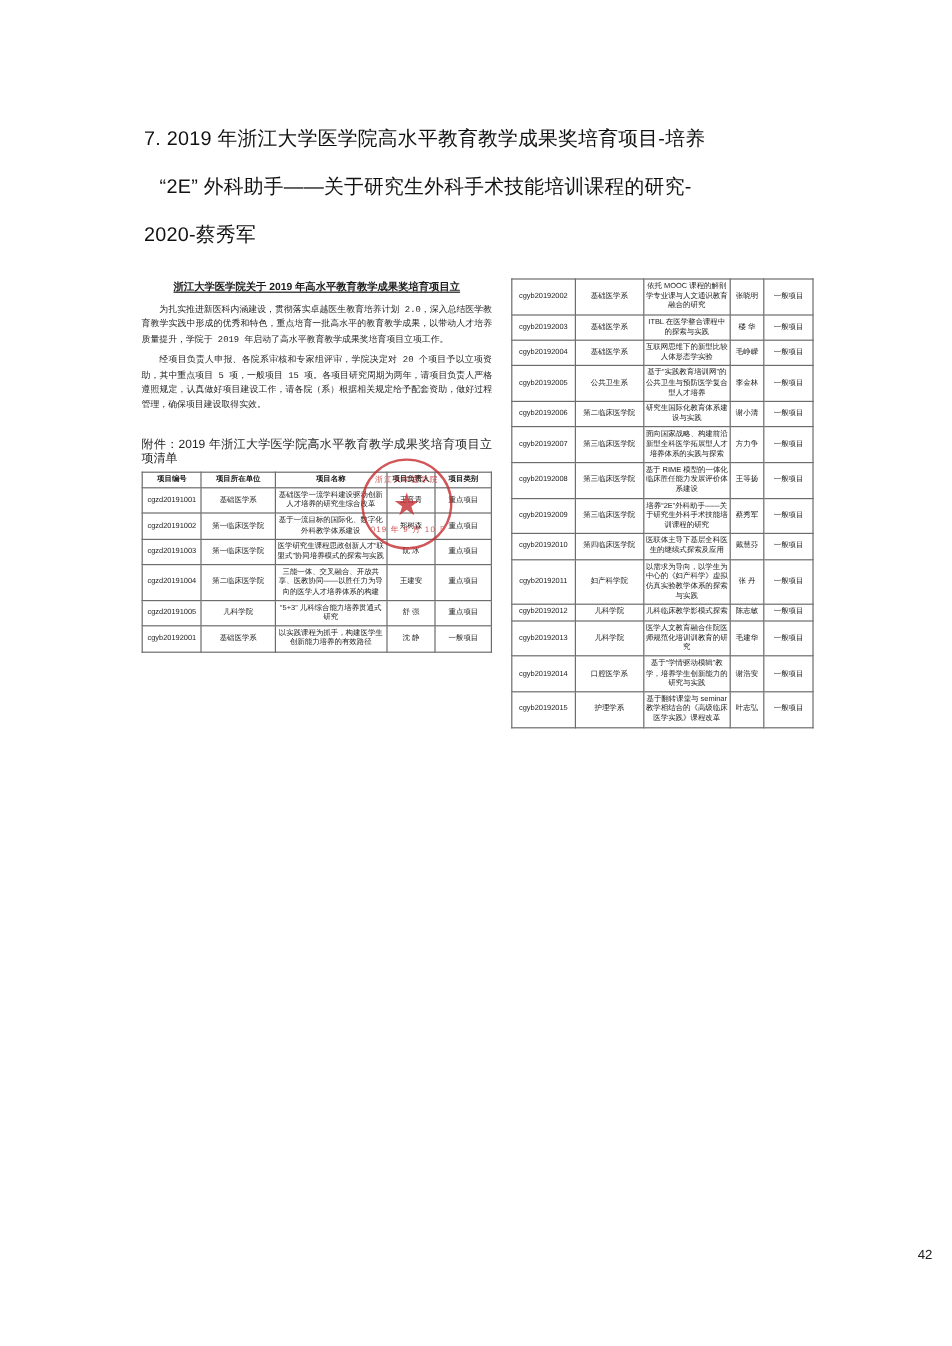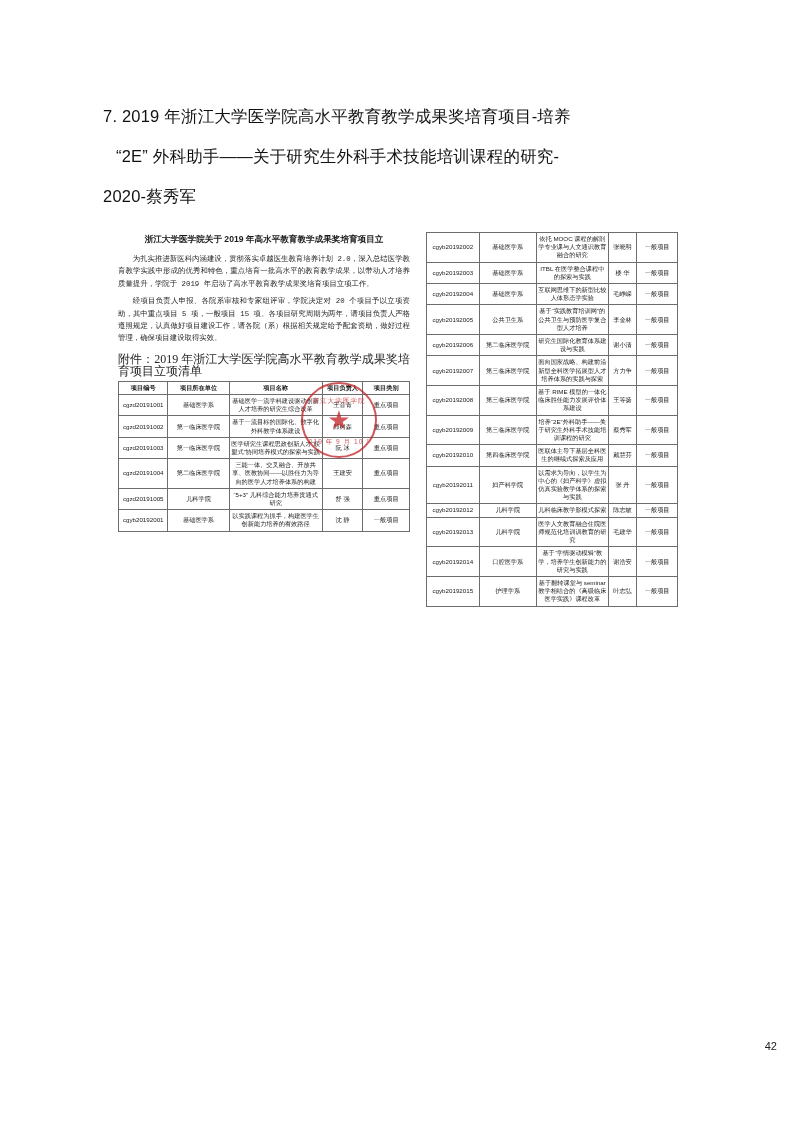--- a/index.html
+++ b/index.html
@@ -17,21 +17,21 @@
   }
   .page {
     position: relative;
     width: 793px;
     height: 1122px;
     box-sizing: border-box;
   }
   
   .doc-heading {
     position: absolute;
-    left: 103px;
+    left: 120px;
     top: 96px;
     width: 580px;
     font-size: 16.5px;
     line-height: 40px;
     color: #111;
     letter-spacing: 0.2px;
   }
   .doc-heading .ln { display: block; white-space: pre; }
   .doc-heading .ln2 { padding-left: 13px; }
 
@@ -51,20 +51,21 @@
     top: 0;
     width: 292px;
   }
   .scan-title {
     text-align: center;
     font-size: 8.6px;
     line-height: 14px;
     font-weight: bold;
     color: #1b1b1b;
     padding: 0 4px;
+    text-decoration: underline;
   }
   .scan-body {
     margin-top: 7px;
     font-size: 7.4px;
     line-height: 12.4px;
     color: #262626;
     text-align: justify;
   }
   .scan-body p { margin: 0 0 5px 0; }
   .indent { text-indent: 2em; font-family: Liberation Mono, monospace; }
@@ -103,25 +104,24 @@
   }
   .seal .txt-bottom {
     position: absolute;
     left: 0; right: 0;
     bottom: 10px;
     letter-spacing: 1px;
     font-size: 6.6px;
   }
 
   .attach-line {
-    margin-top: 8px;
-    font-size: 12px;
+    margin-top: 20px;
+    font-size: 10px;
     line-height: 12px;
     color: #262626;
-    font-family: Liberation Serif, serif;
   }
 
   
   table.gridtbl {
     border-collapse: collapse;
     table-layout: fixed;
     width: 100%;
     font-size: 6.2px;
     line-height: 8.2px;
     color: #1a1a1a;

